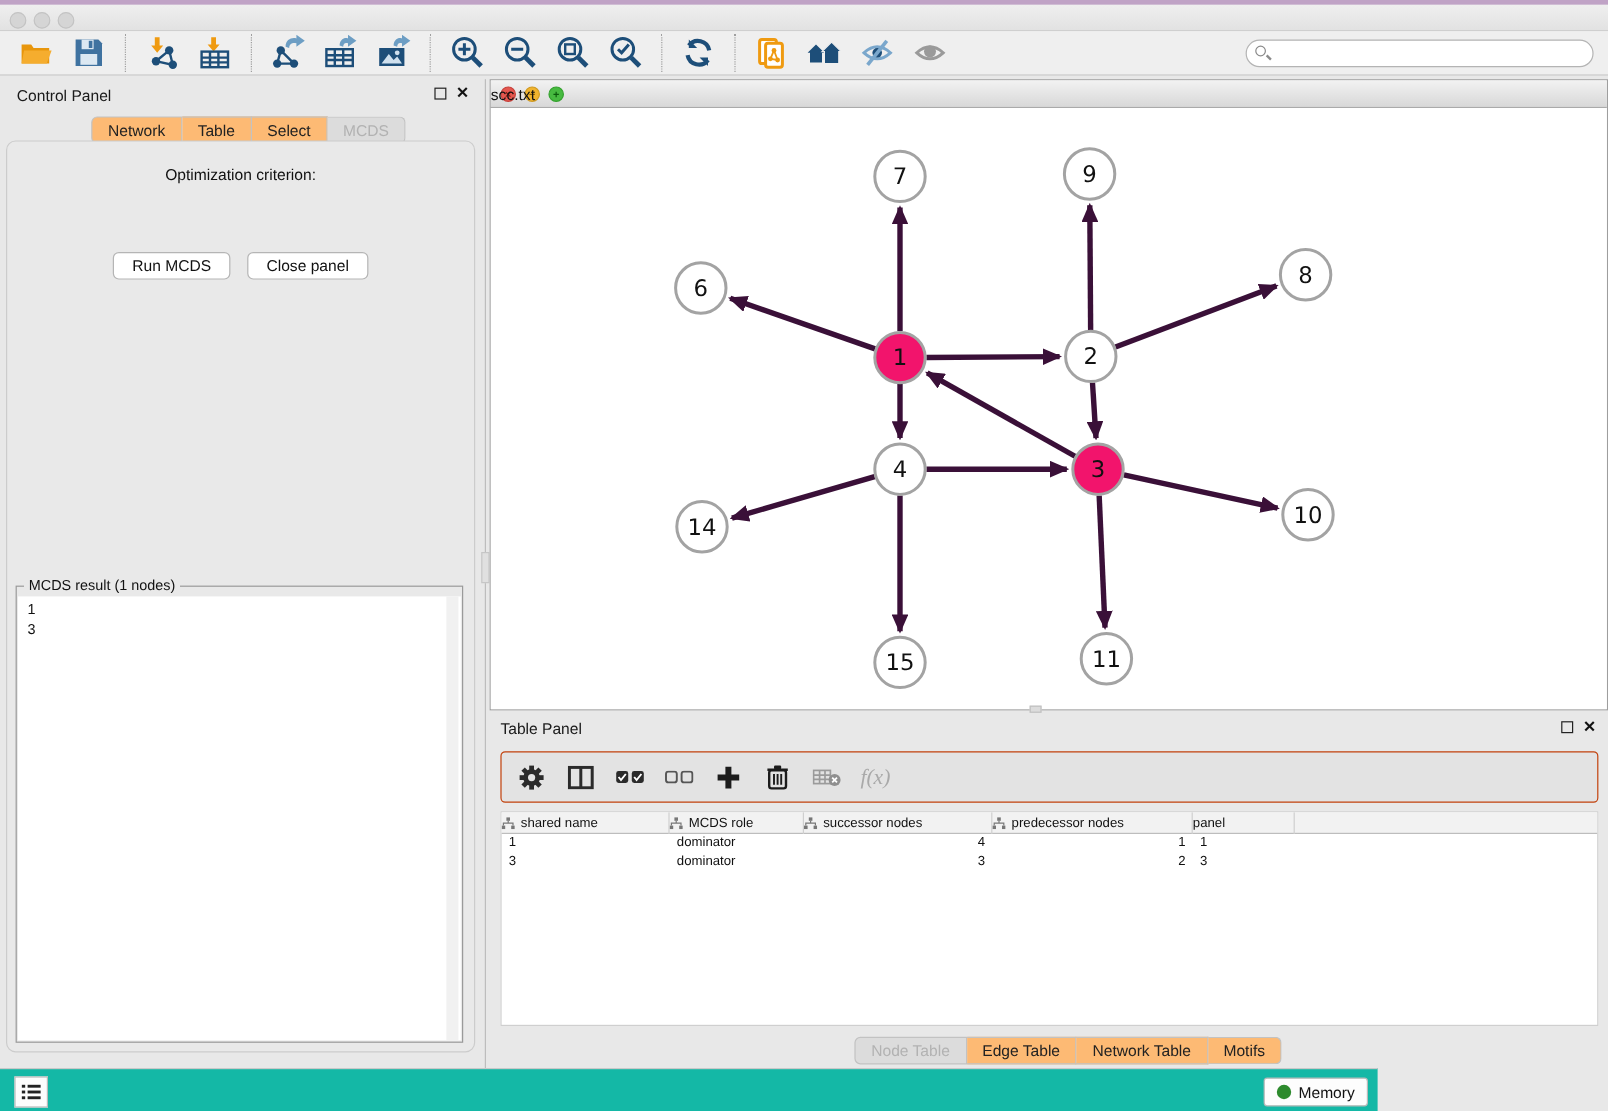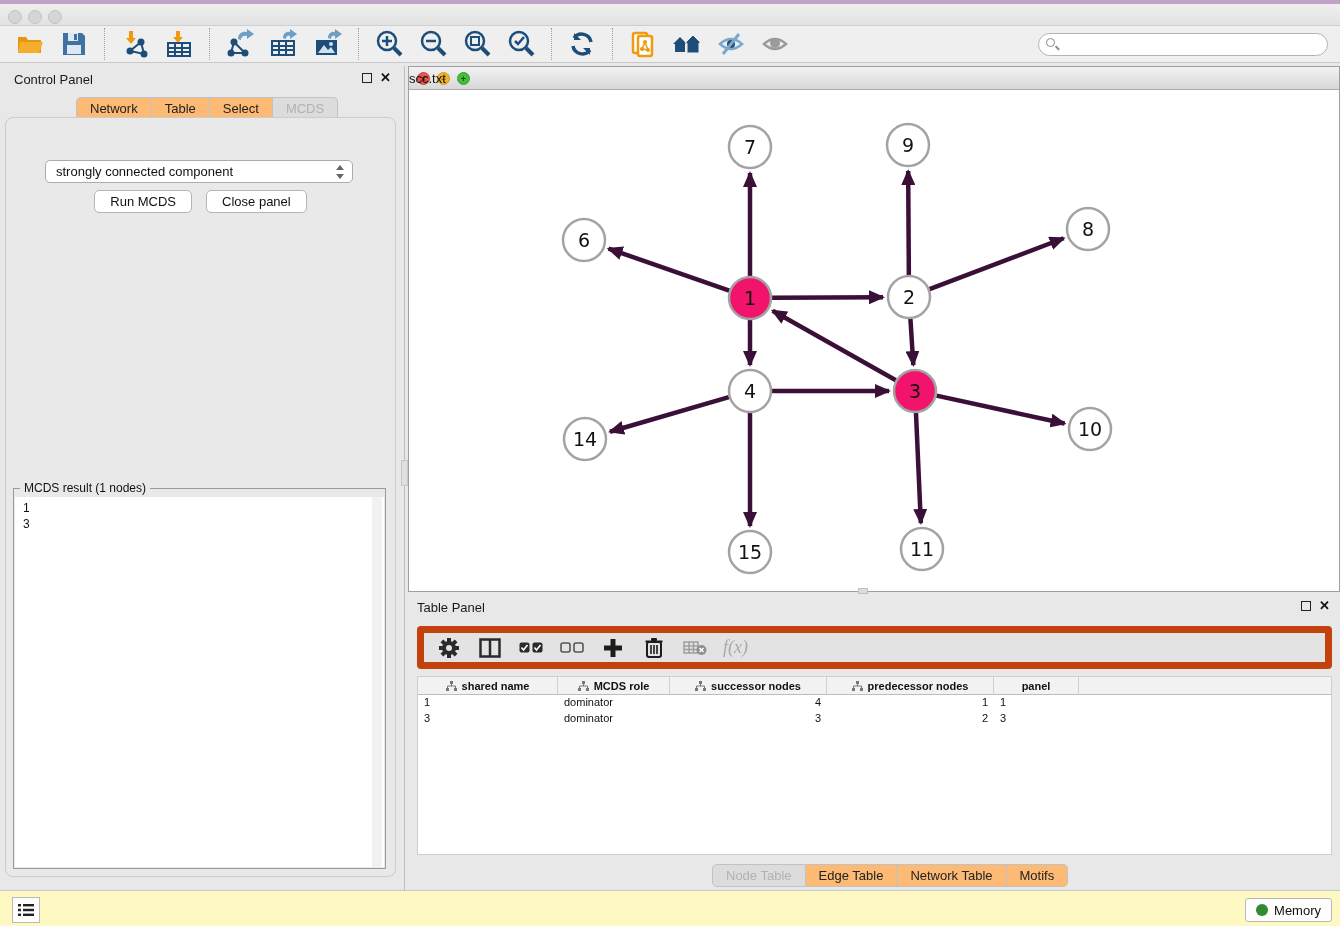--- a/index.html
+++ b/index.html
@@ -34,21 +34,21 @@
   .tab:first-child { border-left:1px solid #c2c2c2; border-radius:5px 0 0 5px; }
   .tab:last-child { border-radius:0 5px 5px 0;text-align:right; }
   .tab.selected { background:#dcdcdc; color:#b2b2b2; }
   .cp-content { left:5px; top:117px; width:391px; height:760px; border:1px solid #cccccc; border-radius:8px; background:#e9e9e9; }
   .opt-label { position:absolute; left:0; top:20px; width:100%; text-align:center; font-size:13px; color:#111; }
   .criterion { position:absolute; left:39px; top:42px; width:308px; height:23px; background:#fff; border:1px solid #ababab; border-radius:5px; font-size:13px; color:#111; display:flex; align-items:center; padding-left:10px; cursor:pointer; }
   .stepper { position:absolute; right:7px; top:2px; width:10px; height:18px; }
   .stepper .up, .stepper .dn { position:absolute; left:1px; width:0; height:0; border-left:4px solid transparent; border-right:4px solid transparent; }
   .stepper .up { top:2px; border-bottom:5px solid #666; }
   .stepper .dn { bottom:2px; border-top:5px solid #666; }
-  .cp-buttons { position:absolute; left:0; top:72px; width:100%; display:flex; justify-content:center; gap:14px; }
+  .cp-buttons { position:absolute; left:0; top:92px; width:100%; display:flex; justify-content:center; gap:14px; }
   .btn { background:#fff; border:1px solid #b5b5b5; border-radius:5px; font-size:13px; color:#111; padding:3px 15px; cursor:pointer; }
   .result-box { position:absolute; left:7px; top:370px; width:373px; height:381px; border:1px solid #9a9a9a; }
   .result-legend { position:absolute; left:6px; top:-8px; background:#e9e9e9; padding:0 4px; font-size:12px; color:#111; }
   .result-area { position:absolute; left:1px; top:8px; width:369px; height:370px; background:#fff; }
   .result-scroll { position:absolute; right:2px; top:0; width:10px; height:100%; background:#f1f1f1; }
   .result-text { padding:3px 0 0 8px; font-size:12px; color:#111; line-height:16px; white-space:pre-line; }
 
   
   .v-split { left:401px; top:66px; width:7px; height:824px; background:#e8e8e8; }
   .v-split::before { content:""; position:absolute; left:3px; top:0; height:100%; border-left:1px solid #bdbdbd; }
@@ -60,34 +60,34 @@
   .net-titlebar { position:absolute; left:0; top:0; width:100%; height:23px; background:linear-gradient(#f2f2f2,#d8d8d8); border-bottom:1px solid #aaa; }
   .net-title { position:absolute; left:0; top:4px; width:100%; text-align:left; font-size:13px; color:#111; }
   .light { position:absolute; top:5px; width:13px; height:13px; border-radius:50%; font-size:9px; font-weight:bold; text-align:center; line-height:13px; cursor:pointer; }
   .light.red { left:8px; background:#e4574f; border:1px solid #c8423c; color:#7c1a12; }
   .light.yellow { left:28px; background:#f0b32e; border:1px solid #d09a22; color:#8a5d00; }
   .light.green { left:48px; background:#47ba40; border:1px solid #34a22e; color:#0c5c0c; }
   .net-canvas { position:absolute; left:0; top:23px; width:930px; height:501px; background:#fff; }
 
   
   .tp-header { left:408px; top:594px; width:932px; height:28px; }
-  .tp-toolbar { left:417px; top:626px; width:915px; height:43px; background:#e3e3e3; border:7px solid #c2410c; border-radius:4px; display:flex; align-items:center; gap:15px; padding-left:12px; }
+  .tp-toolbar { left:417px; top:626px; width:915px; height:43px; background:#e3e3e3; border:1px solid #c2410c; border-radius:4px; display:flex; align-items:center; gap:15px; padding-left:12px; }
   .tp-btn { display:flex; align-items:center; justify-content:center; width:26px; height:26px; cursor:pointer; }
   .fx-label { font-family:"Liberation Serif", serif; font-style:italic; font-size:18px; color:#a9a9a9; }
   .tbl { left:417px; top:676px; width:915px; height:179px; background:#fff; border:1px solid #cfcfcf; }
   .tbl-header { display:flex; height:18px; background:#f2f2f2; border-bottom:1px solid #bdbdbd; }
-  .th { display:flex; align-items:center; justify-content:center; gap:5px; font-size:11px; color:#111; border-right:1px solid #cfcfcf; height:18px;font-weight:bold; }
+  .th { display:flex; align-items:center; gap:5px; font-size:11px; color:#111; border-right:1px solid #cfcfcf; height:18px; }
   .tbl-row { display:flex; height:16px; font-size:11px; color:#111; }
   .td { padding:1px 6px; overflow:hidden; white-space:nowrap; }
   .num { text-align:right; }
   .tp-tabs { left:678px; top:864px; display:flex;margin-left:34px; }
   .tree-ico { width:11px; height:10px; }
 
   
-  .statusbar { left:0; top:890px; width:1340px; height:36px; background:#fef9c3; border-top:1px solid #c9c9c9; }
+  .statusbar { left:0; top:890px; width:1148px; height:36px; background:#14b8a6; border-top:1px solid #c9c9c9; }
   .list-btn { position:absolute; left:12px; top:6px; width:28px; height:26px; background:#fdfdfd; border:1px solid #b9b9b9; display:flex; align-items:center; justify-content:center; cursor:pointer; }
   .mem-btn { position:absolute; right:8px; top:7px; height:24px; background:#fdfdfd; border:1px solid #b9b9b9; border-radius:3px; display:flex; align-items:center; gap:6px; padding:0 10px; font-size:13px; color:#111; cursor:pointer; }
   .mem-dot { width:12px; height:12px; border-radius:50%; background:#2e8b2e; }
 </style>
 </head>
 <body>
 
 <div class="abs top-strip"></div>
 <div class="abs titlebar">
   <span class="traffic" style="left:8px"></span>
@@ -256,27 +256,21 @@
     <span class="close-icon">✕</span>
   </span>
 </div>
 <div class="abs cp-tabs">
   <span class="tab">Network</span>
   <span class="tab">Table</span>
   <span class="tab">Select</span>
   <span class="tab selected">MCDS</span>
 </div>
 <div class="abs cp-content">
-  <div class="criterion">
-    <span>strongly connected component</span>
-    <span class="stepper">
-        <span class="up"></span>
-        <span class="dn"></span>
-      </span>
-  </div>
+  <div class="opt-label">Optimization criterion:</div>
   <div class="cp-buttons">
     <button class="btn">Run MCDS</button>
     <button class="btn">Close panel</button>
   </div>
   <div class="result-box">
     <span class="result-legend">MCDS result (1 nodes)</span>
     <div class="result-area">
       <div class="result-text">1
 3</div>
       <div class="result-scroll"></div>

